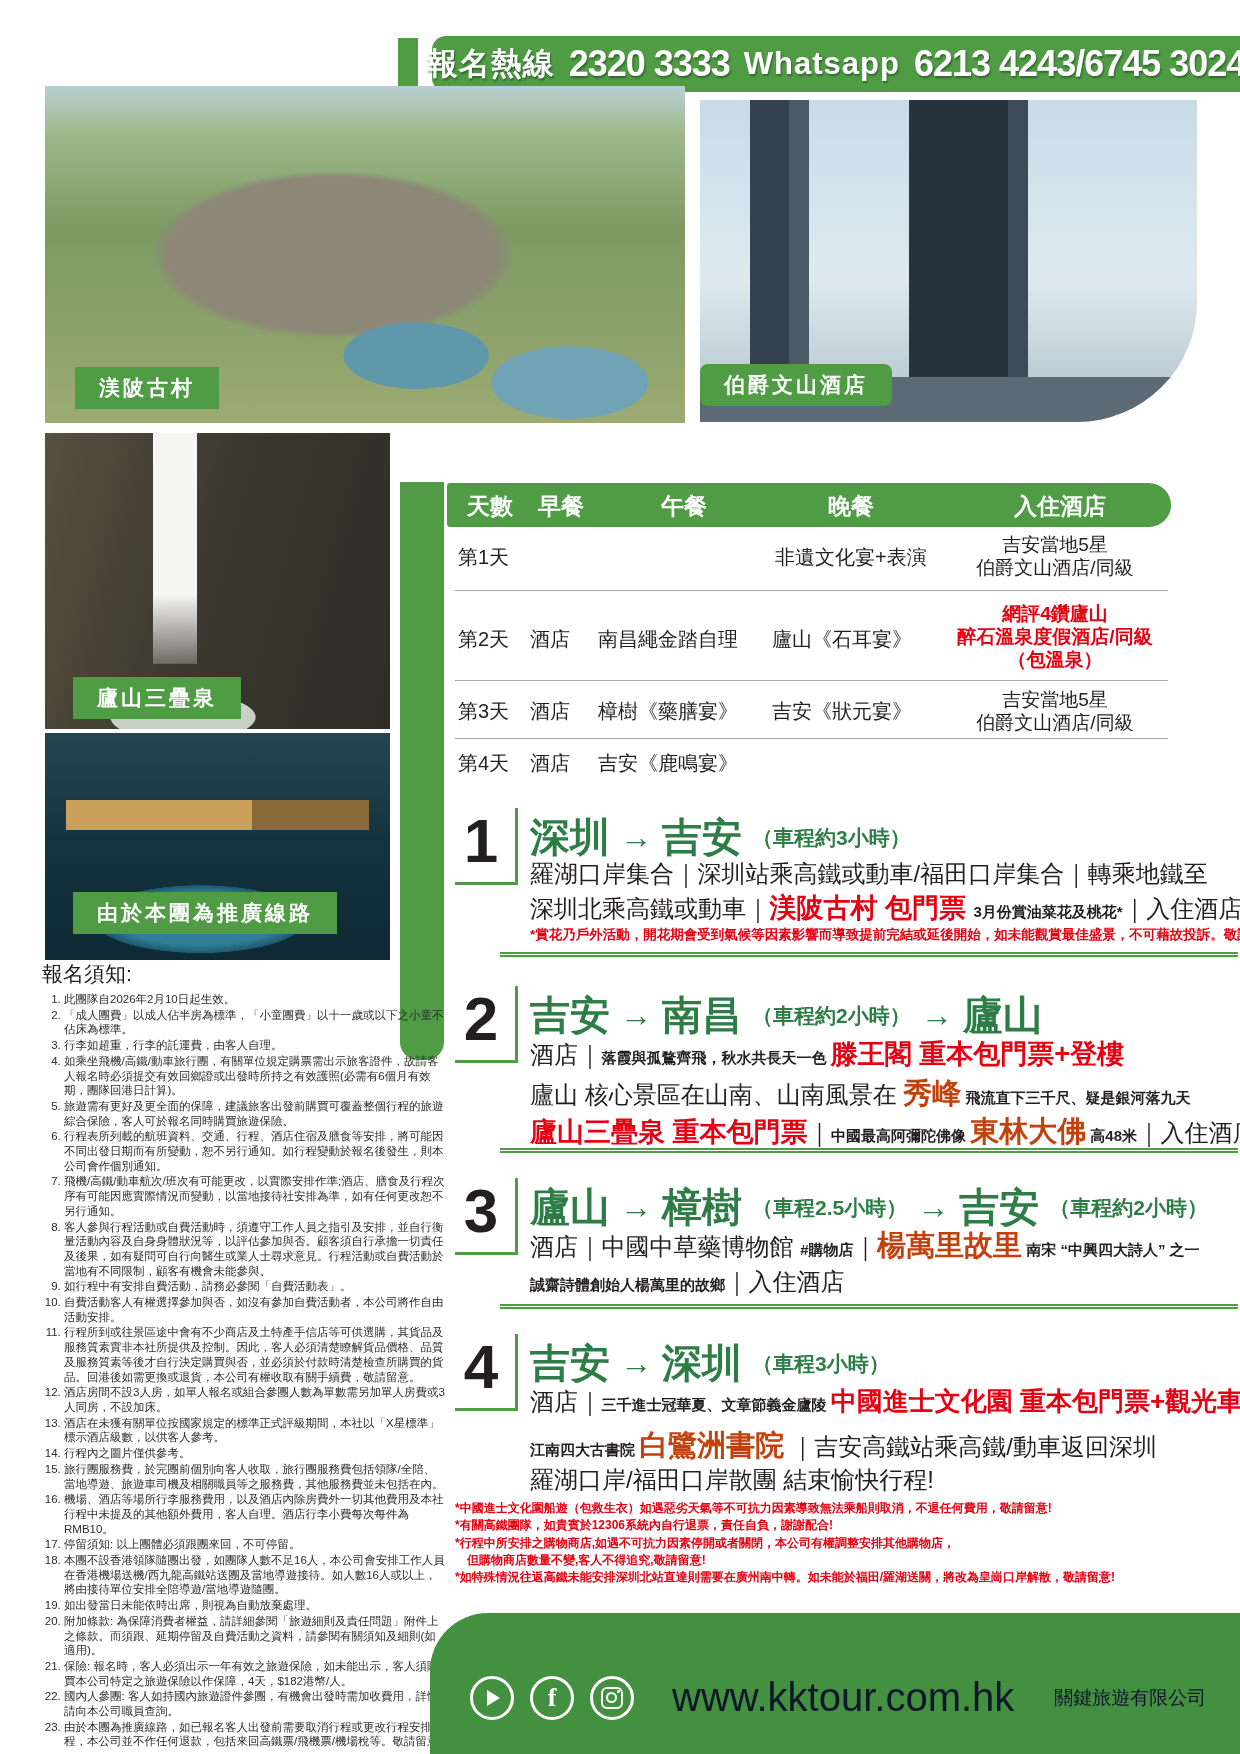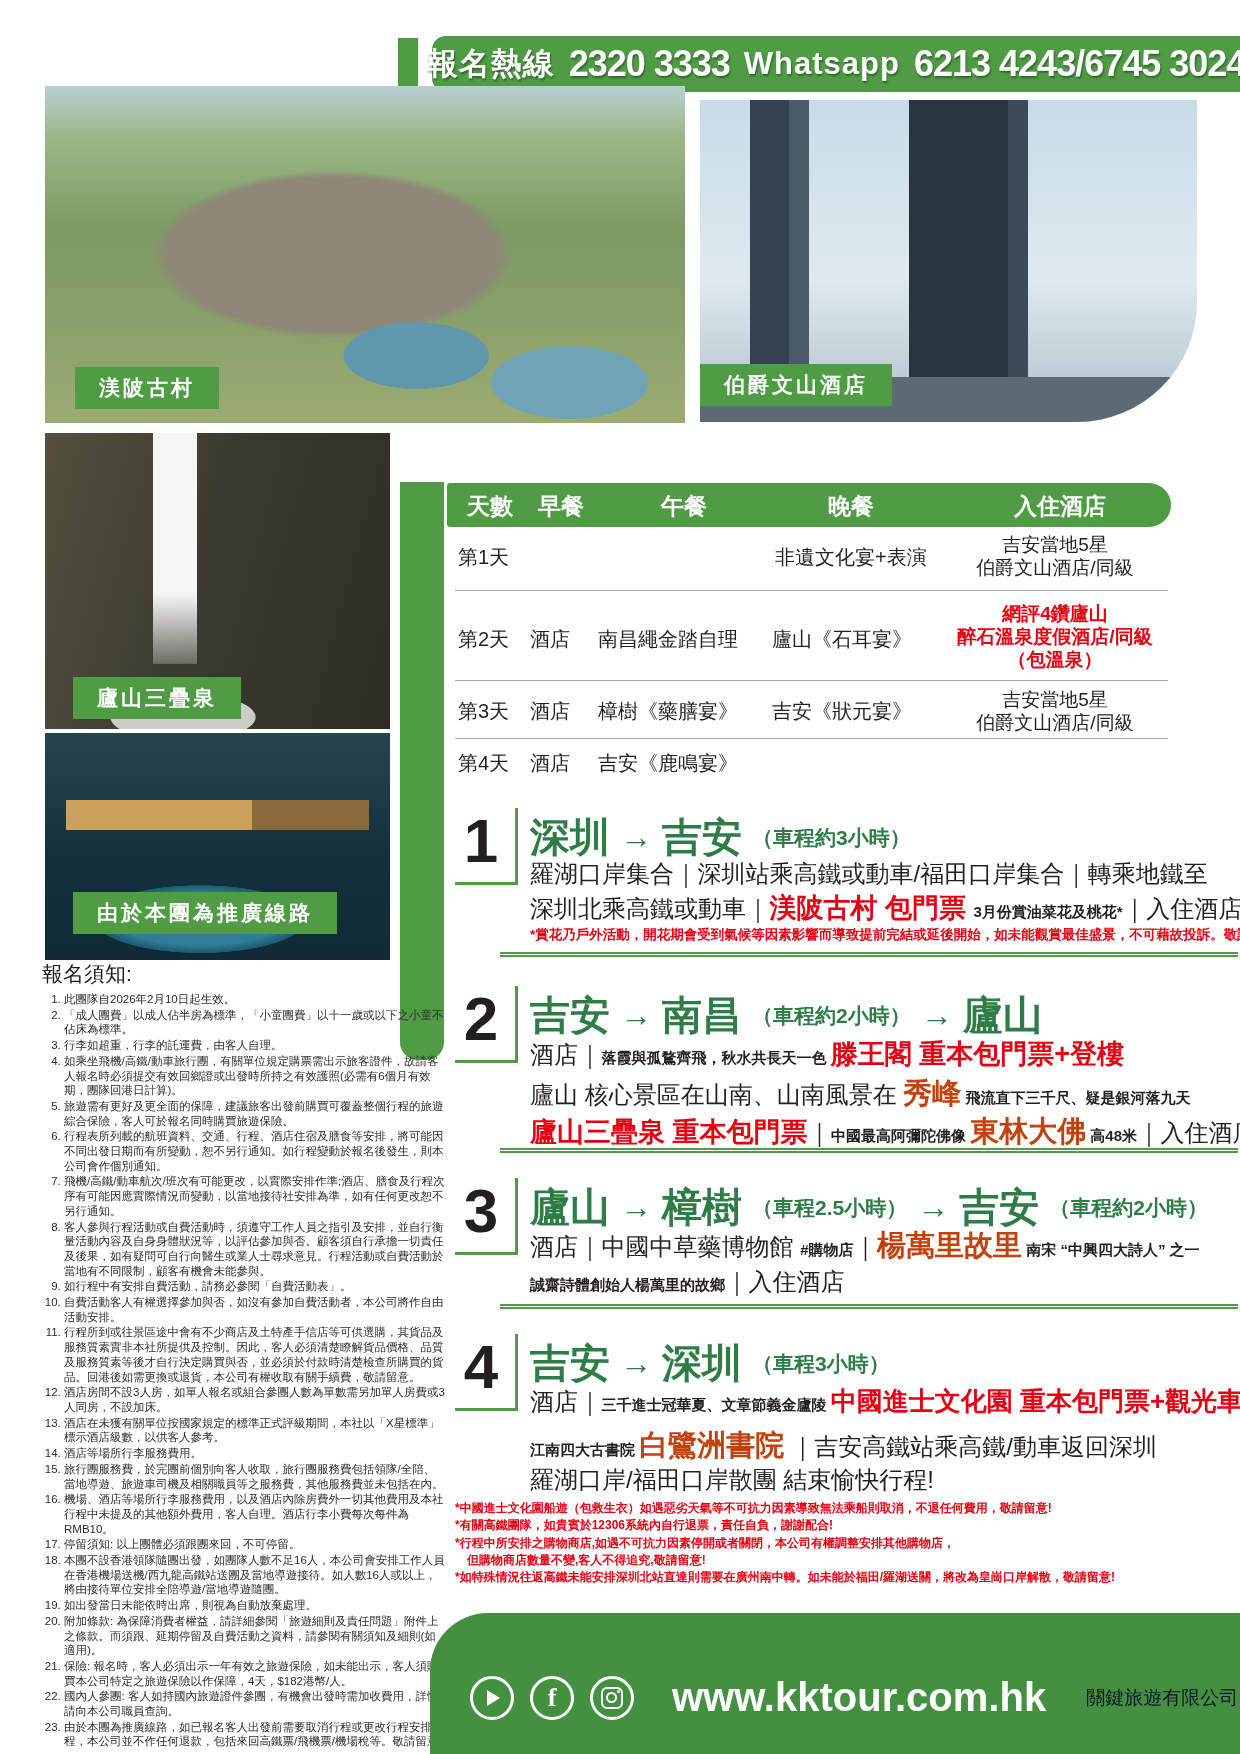--- a/index.html
+++ b/index.html
@@ -87,41 +87,41 @@
           padding-left:40px;gap:16px;}
   .soc{width:44px;height:44px;border:3px solid #fff;border-radius:50%;display:flex;align-items:center;
        justify-content:center;color:#fff;box-sizing:border-box;flex:0 0 auto;}
   .soc .tri{width:0;height:0;border-left:13px solid #fff;border-top:8px solid transparent;
             border-bottom:8px solid transparent;margin-left:3px;}
   .soc .fb{font-size:26px;font-weight:bold;font-family:"Liberation Serif","DejaVu Serif",serif;}
   .ig{width:22px;height:22px;border:2.5px solid #fff;border-radius:6px;position:relative;box-sizing:border-box;}
   .ig .lens{position:absolute;left:3px;top:3px;width:11px;height:11px;border:2.5px solid #fff;
             border-radius:50%;box-sizing:border-box;}
   .ig .dot{position:absolute;right:1px;top:1px;width:3px;height:3px;background:#fff;border-radius:50%;}
-  .site{color:#ffffff;font-size:40px;font-weight:bold;margin-left:22px;white-space:nowrap;}
+  .site{color:#0f172a;font-size:40px;font-weight:normal;margin-left:22px;white-space:nowrap;}
   .company{color:#0f172a;font-size:19px;margin-left:24px;white-space:nowrap;}
 </style>
 </head>
 <body>
 
 <div class="page">
 
   <div class="banner-sq"></div>
   <div class="banner">
     <span class="lbl">報名熱線</span>
     <span class="num">2320 3333</span>
     <span class="lbl">Whatsapp</span>
     <span class="num">6213 4243/6745 3024</span>
   </div>
 
   <div class="photo ph-village">
     <span class="plabel" style="left:30px;bottom:14px;">渼陂古村</span>
   </div>
   <div class="photo ph-hotel1">
-    <span class="plabel" style="left:0;bottom:16px;">伯爵文山酒店</span>
+    <span class="plabel" style="left:0;bottom:16px;border-radius:8px;">伯爵文山酒店</span>
   </div>
   <div class="photo ph-fall">
     <span class="plabel" style="left:28px;bottom:10px;">廬山三疊泉</span>
   </div>
   <div class="photo ph-spring">
     <span class="plabel" style="left:28px;bottom:26px;">由於本團為推廣線路</span>
   </div>
 
   <div class="gband"></div>
 
@@ -253,21 +253,21 @@
       <li>如乘坐飛機/高鐵/動車旅行團，有關單位規定購票需出示旅客證件，故請客人報名時必須提交有效回鄉證或出發時所持之有效護照(必需有6個月有效期，團隊回港日計算)。</li>
       <li>旅遊需有更好及更全面的保障，建議旅客出發前購買可覆蓋整個行程的旅遊綜合保險，客人可於報名同時購買旅遊保險。</li>
       <li>行程表所列載的航班資料、交通、行程、酒店住宿及膳食等安排，將可能因不同出發日期而有所變動，恕不另行通知。如行程變動於報名後發生，則本公司會作個別通知。</li>
       <li>飛機/高鐵/動車航次/班次有可能更改，以實際安排作準;酒店、膳食及行程次序有可能因應實際情況而變動，以當地接待社安排為準，如有任何更改恕不另行通知。</li>
       <li>客人參與行程活動或自費活動時，須遵守工作人員之指引及安排，並自行衡量活動內容及自身身體狀況等，以評估參加與否。顧客須自行承擔一切責任及後果，如有疑問可自行向醫生或業人士尋求意見。行程活動或自費活動於當地有不同限制，顧客有機會未能參與。</li>
       <li>如行程中有安排自費活動，請務必參閱「自費活動表」。</li>
       <li>自費活動客人有權選擇參加與否，如沒有參加自費活動者，本公司將作自由活動安排。</li>
       <li>行程所到或往景區途中會有不少商店及土特產手信店等可供選購，其貨品及服務質素實非本社所提供及控制。因此，客人必須清楚瞭解貨品價格、品質及服務質素等後才自行決定購買與否，並必須於付款時清楚檢查所購買的貨品。回港後如需更換或退貨，本公司有權收取有關手續費，敬請留意。</li>
       <li>酒店房間不設3人房，如單人報名或組合參團人數為單數需另加單人房費或3人同房，不設加床。</li>
       <li>酒店在未獲有關單位按國家規定的標準正式評級期間，本社以「X星標準」標示酒店級數，以供客人參考。</li>
-      <li>酒店等場所行李服務費用。</li>
+      <li>行程內之圖片僅供參考。</li>
       <li>旅行團服務費，於完團前個別向客人收取，旅行團服務費包括領隊/全陪、當地導遊、旅遊車司機及相關職員等之服務費，其他服務費並未包括在內。</li>
       <li>機場、酒店等場所行李服務費用，以及酒店內除房費外一切其他費用及本社行程中未提及的其他額外費用，客人自理。酒店行李小費每次每件為RMB10。</li>
       <li>停留須知: 以上團體必須跟團來回，不可停留。</li>
       <li>本團不設香港領隊隨團出發，如團隊人數不足16人，本公司會安排工作人員在香港機場送機/西九龍高鐵站送團及當地導遊接待。如人數16人或以上，將由接待單位安排全陪導遊/當地導遊隨團。</li>
       <li>如出發當日未能依時出席，則視為自動放棄處理。</li>
       <li>附加條款: 為保障消費者權益，請詳細參閱「旅遊細則及責任問題」附件上之條款。而須跟、延期停留及自費活動之資料，請參閱有關須知及細則(如適用)。</li>
       <li>保險: 報名時，客人必須出示一年有效之旅遊保險，如未能出示，客人須購買本公司特定之旅遊保險以作保障，4天，$182港幣/人。</li>
       <li>國內人參團: 客人如持國內旅遊證件參團，有機會出發時需加收費用，詳情請向本公司職員查詢。</li>
       <li>由於本團為推廣線路，如已報名客人出發前需要取消行程或更改行程安排行程，本公司並不作任何退款，包括來回高鐵票/飛機票/機場稅等。敬請留意!</li>
     </ol>

